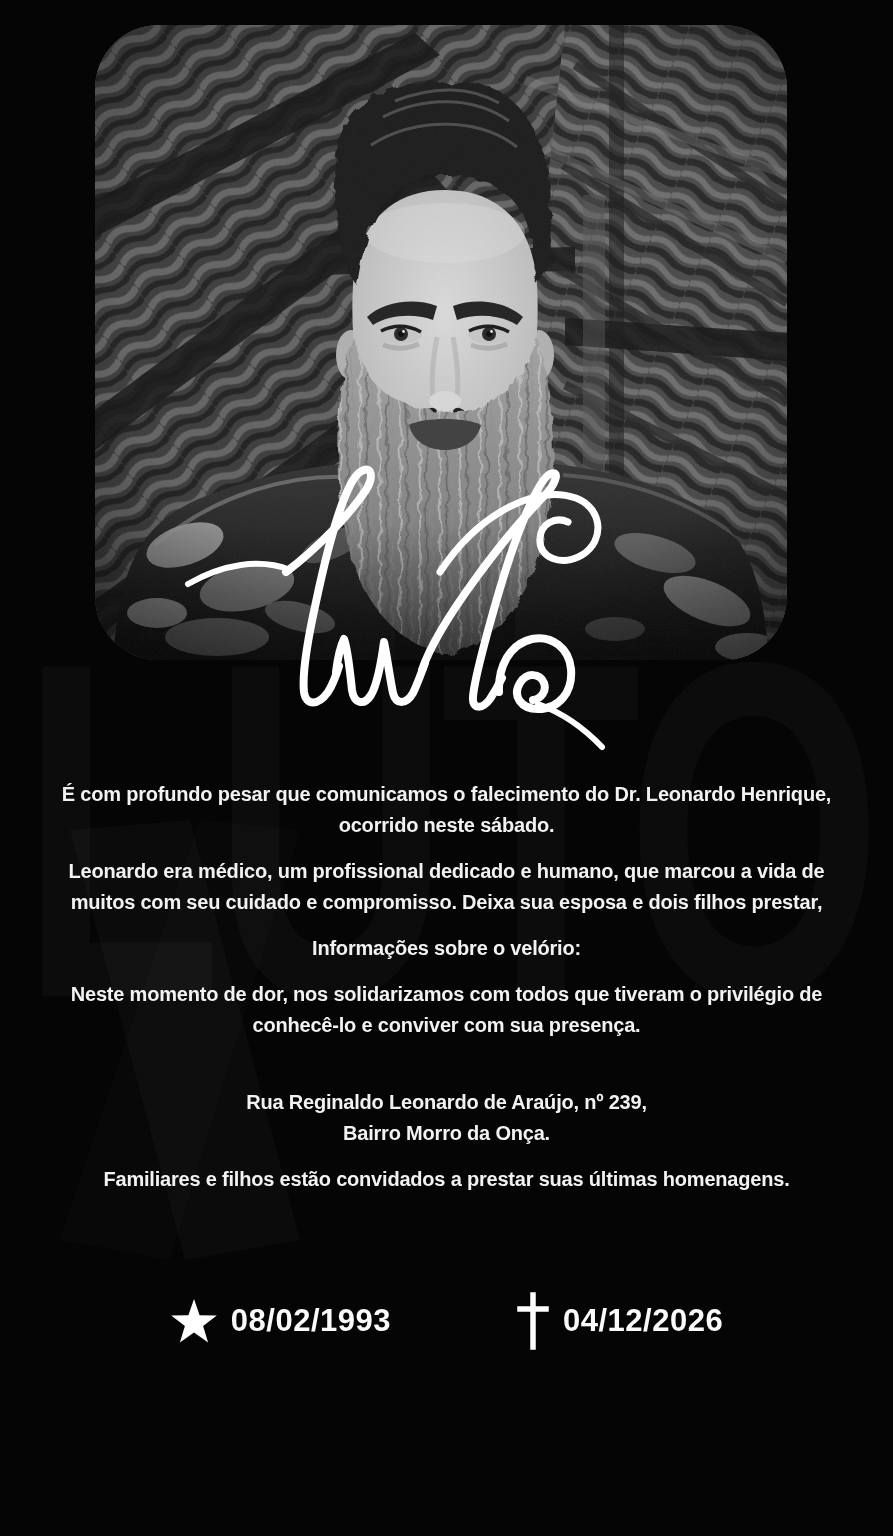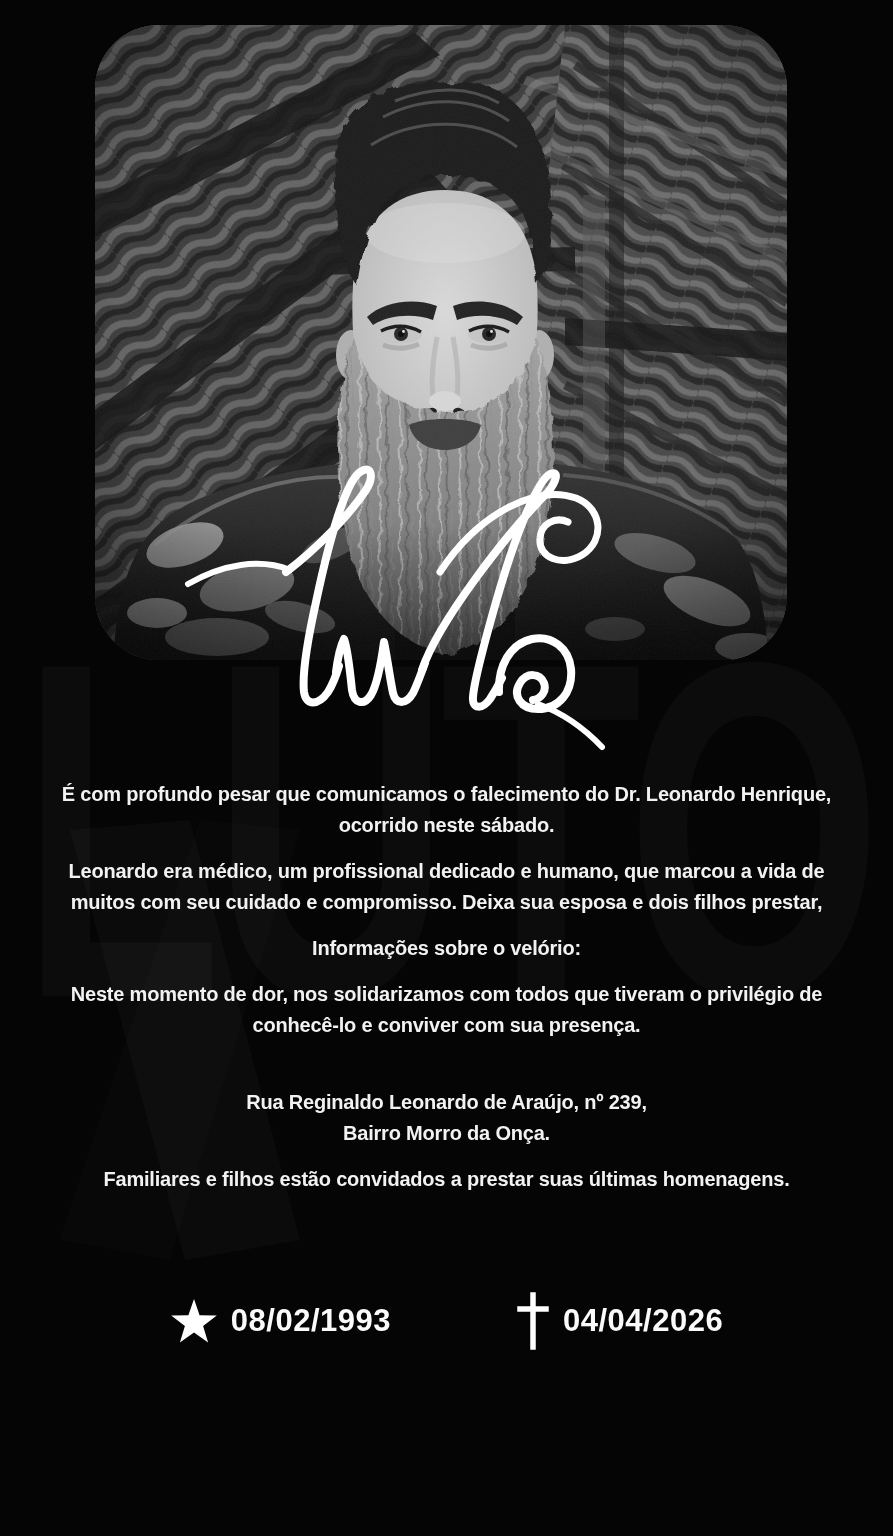--- a/index.html
+++ b/index.html
@@ -255,15 +255,15 @@
     </svg>
     <span class="date-value">08/02/1993</span>
   </div>
   <div class="date-item">
     <svg width="34" height="58" viewBox="0 0 34 58">
       <g stroke="#ffffff" stroke-width="5.5" stroke-linecap="square">
         <line x1="17" y1="3" x2="17" y2="55"></line>
         <line x1="4" y1="17" x2="30" y2="17"></line>
       </g>
     </svg>
-    <span class="date-value">04/04/2026</span>
+    <span class="date-value">04/12/2026</span>
   </div>
 </div>
 
 </body></html>

